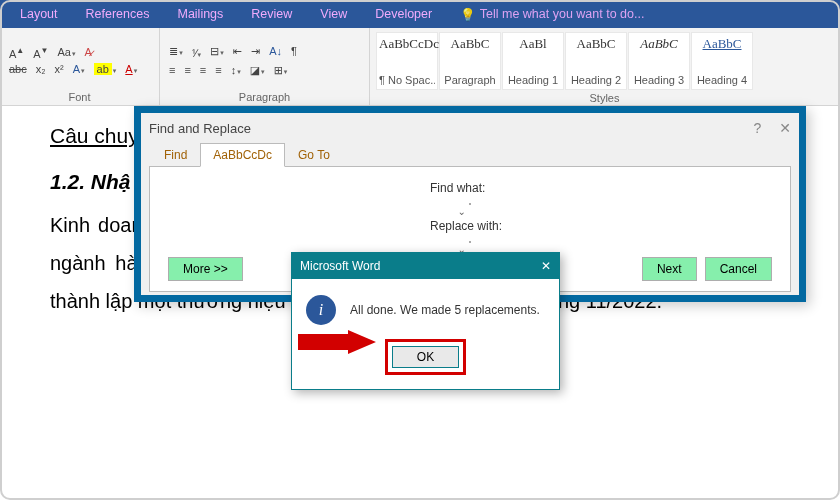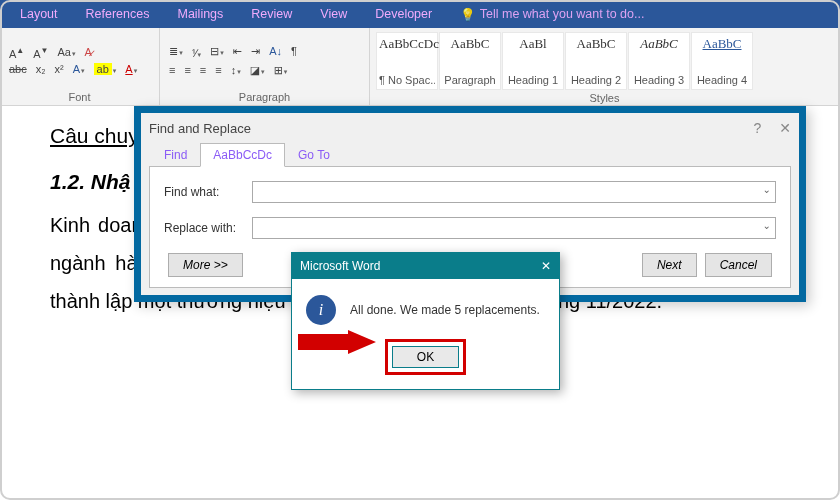--- a/index.html
+++ b/index.html
@@ -32,30 +32,30 @@
 
 .doc { padding: 10px 50px; font-family: "Times New Roman", serif; font-size: 20px; color: #000; line-height: 1.9; }
 .doc .title { text-decoration: underline; font-size: 21px; }
 .doc .sec { font-weight: bold; font-style: italic; font-size: 21px; margin-top: 6px; }
 .doc p { text-align: justify; margin-top: 4px; }
 
 .dlg-fr { position: absolute; left: 134px; top: 106px; width: 672px; height: 196px; background: #f0f0f0; border: 7px solid #0369a1; box-shadow: 4px 4px 12px rgba(0,0,0,0.2); }
 .dlg-fr .bar { height: 30px; display: flex; align-items: center; justify-content: space-between; padding: 0 8px; font-size: 13px; color: #444; }
 .dlg-fr .bar .r { display: flex; gap: 18px; color: #888; font-size: 14px; }
 .dlg-fr .tabs2 { display: flex; padding-left: 10px; }
-.dlg-fr .tabs2 div { padding: 4px 12px; font-size: 12px; color: #8b5cf6; border: 1px solid transparent; }
+.dlg-fr .tabs2 div { padding: 4px 12px; font-size: 12px; color: #a16207; border: 1px solid transparent; }
 .dlg-fr .tabs2 .act { background: #fff; border: 1px solid #bbb; border-bottom: 1px solid #fff; }
 .dlg-fr .pane { background: #fff; margin: -1px 8px 0; border: 1px solid #bbb; padding: 14px 14px 10px; }
-.dlg-fr .frow2 { display: flex; align-items: center; margin-bottom: 14px; gap: 8px; }
+.dlg-fr .frow2 { display: flex; align-items: center; margin-bottom: 14px; gap: 8px; flex-direction: column; }
 .dlg-fr .frow2 label { width: 80px; font-size: 12px; color: #333; }
 .dlg-fr .frow2 .inp { flex: 1; height: 22px; border: 1px solid #aaa; background: #fff; position: relative; }
 .dlg-fr .frow2 .inp::after { content: "⌄"; position: absolute; right: 4px; top: 2px; color: #666; font-size: 10px; }
 .dlg-fr .btns { display: flex; justify-content: space-between; padding: 0 4px; }
 .dlg-fr .btns .right { display: flex; gap: 8px; }
-.dlg-fr button { font-size: 12px; padding: 4px 14px; background: #e5e5e5; border: 1px solid #adadad; cursor: pointer; font-style: italic; }
+.dlg-fr button { font-size: 12px; padding: 4px 14px; background: #86efac; border: 1px solid #adadad; cursor: pointer; }
 
 .dlg-msg { position: absolute; left: 291px; top: 252px; width: 269px; background: #fff; border: 1px solid #0a7d8a; box-shadow: 3px 3px 10px rgba(0,0,0,0.3); }
 .dlg-msg .bar { background: #0a7d8a; color: #fff; height: 26px; display: flex; align-items: center; justify-content: space-between; padding: 0 8px; font-size: 12px; gap: 34px; }
 .dlg-msg .body { padding: 16px 14px 14px; }
 .dlg-msg .row { display: flex; align-items: center; gap: 14px; }
 .dlg-msg .icn { width: 30px; height: 30px; border-radius: 50%; background: #2B579A; color: #fff; display: flex; align-items: center; justify-content: center; font-family: Georgia, serif; font-style: italic; font-size: 16px; }
 .dlg-msg .txt { font-size: 12px; color: #333; }
 .dlg-msg .okwrap { text-align: center; margin-top: 14px; text-decoration: underline; }
 .dlg-msg .okbox { display: inline-block; border: 3px solid #d20000; padding: 4px; }
 .dlg-msg button { font-size: 12px; padding: 3px 24px; background: #e9e9e9; border: 1px solid #0a7d8a; cursor: pointer; }

